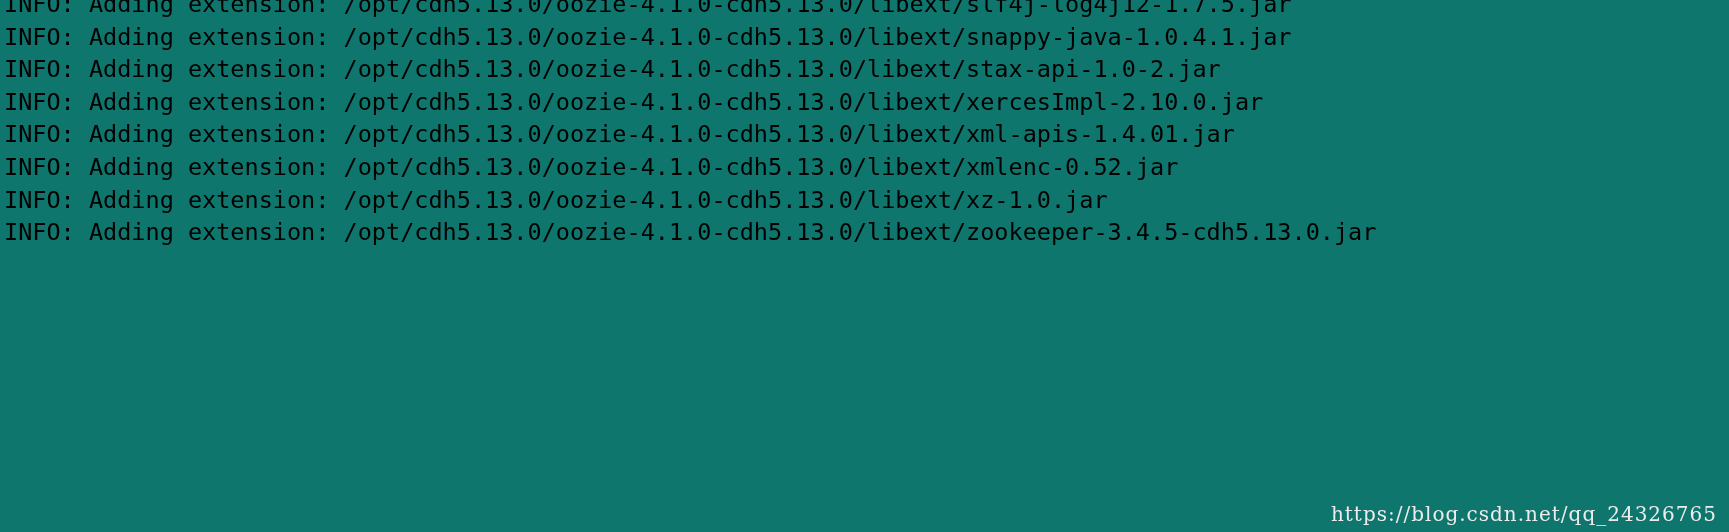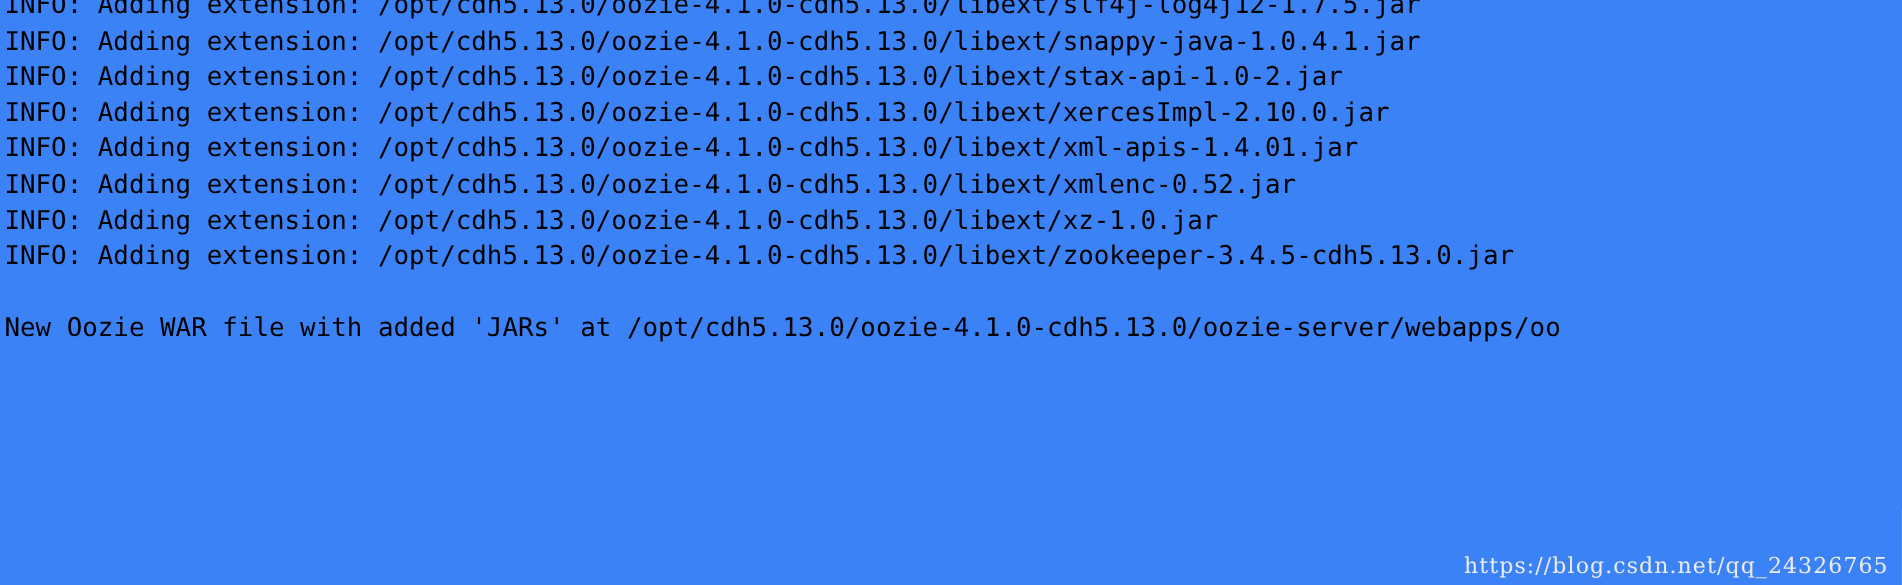--- a/index.html
+++ b/index.html
@@ -11,21 +11,21 @@
   body {
     width: 1729px;
     height: 532px;
     overflow: hidden;
     font-family: "DejaVu Sans Mono", "Liberation Mono", monospace;
   }
   #terminal-output {
     position: relative;
     width: 1729px;
     height: 532px;
-    background: #3b82f6;
+    background: #0f766e;
     box-sizing: border-box;
     overflow: hidden;
   }
   .console-lines {
     position: absolute;
     left: 4px;
     top: -12px;
     width: 1725px;
   }
   .console-line {
@@ -62,20 +62,19 @@
   <div class="console-lines">
     <span class="console-line">INFO: Adding extension: /opt/cdh5.13.0/oozie-4.1.0-cdh5.13.0/libext/slf4j-log4j12-1.7.5.jar</span>
     <span class="console-line">INFO: Adding extension: /opt/cdh5.13.0/oozie-4.1.0-cdh5.13.0/libext/snappy-java-1.0.4.1.jar</span>
     <span class="console-line">INFO: Adding extension: /opt/cdh5.13.0/oozie-4.1.0-cdh5.13.0/libext/stax-api-1.0-2.jar</span>
     <span class="console-line">INFO: Adding extension: /opt/cdh5.13.0/oozie-4.1.0-cdh5.13.0/libext/xercesImpl-2.10.0.jar</span>
     <span class="console-line">INFO: Adding extension: /opt/cdh5.13.0/oozie-4.1.0-cdh5.13.0/libext/xml-apis-1.4.01.jar</span>
     <span class="console-line">INFO: Adding extension: /opt/cdh5.13.0/oozie-4.1.0-cdh5.13.0/libext/xmlenc-0.52.jar</span>
     <span class="console-line">INFO: Adding extension: /opt/cdh5.13.0/oozie-4.1.0-cdh5.13.0/libext/xz-1.0.jar</span>
     <span class="console-line">INFO: Adding extension: /opt/cdh5.13.0/oozie-4.1.0-cdh5.13.0/libext/zookeeper-3.4.5-cdh5.13.0.jar</span>
     <span class="console-line blank"></span>
-    <span class="console-line">New Oozie WAR file with added 'JARs' at /opt/cdh5.13.0/oozie-4.1.0-cdh5.13.0/oozie-server/webapps/oo</span>
     <span class="console-line blank"></span>
     <span class="console-line blank"></span>
   </div>
 
   <div class="watermark">https://blog.csdn.net/qq_24326765</div>
 
 </div>
 
 </body></html>

